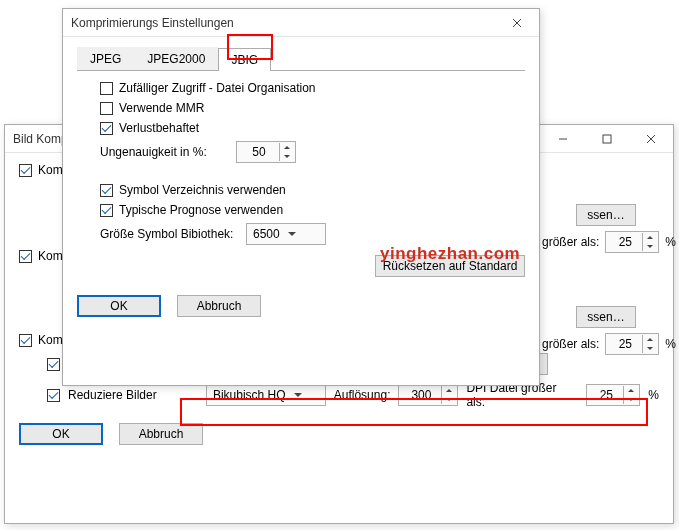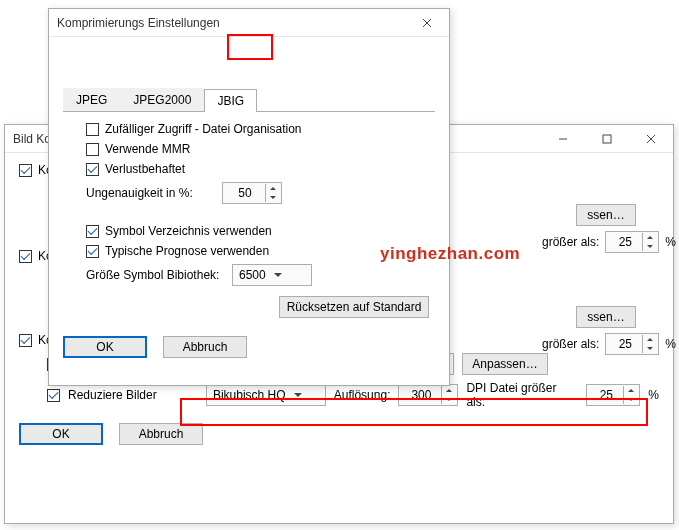--- a/index.html
+++ b/index.html
@@ -115,34 +115,34 @@
   .btn.wide { min-width: 150px; }
   .btn.primary { border: 2px solid #0b66c3; }
   .indent { margin-left: 22px; }
   
   #back-window { left: 4px; top: 124px; width: 670px; height: 400px; }
   #back-content { padding-top: 6px; }
   .back-form { padding-left: 28px; }
   .back-form .line { display: flex; align-items: center; gap: 8px; margin: 6px 0; }
   .lbl-col { width: 130px; }
   
-  #front-window { left: 48px; top: 8px; width: 402px; height: 378px; z-index: 2; }
-  .tabs { display: flex; border-bottom: 1px solid #adadad; margin-bottom: 10px; margin-top: 41px; }
+  #front-window { left: 62px; top: 8px; width: 478px; height: 378px; z-index: 2; }
+  .tabs { display: flex; border-bottom: 1px solid #adadad; margin-bottom: 10px; }
   .tab {
     padding: 4px 12px;
     border: 1px solid transparent;
     border-bottom: none;
     background: #f0f0f0;
     margin-right: 0;
   }
   .tab.active { background: #fff; border-color: #adadad; position: relative; top: 1px; }
   .front-checks { margin-left: 23px; }
   .front-checks .row { margin: 6px 0; }
   .button-row { display: flex; gap: 16px; justify-content: flex-start; margin-top: 14px; }
-  .button-row-right { display: flex; gap: 10px; justify-content: flex-end; margin-top: 10px; margin-right: 6px; }
+  .button-row-right { display: flex; gap: 10px; justify-content: flex-end; margin-top: 10px; margin-right: 0; }
   
   .highlight {
     position: absolute;
     border: 2px solid #f00;
     pointer-events: none;
     z-index: 10;
   }
   #hl-tab { left: 227px; top: 34px; width: 46px; height: 26px; }
   
   .watermark {

